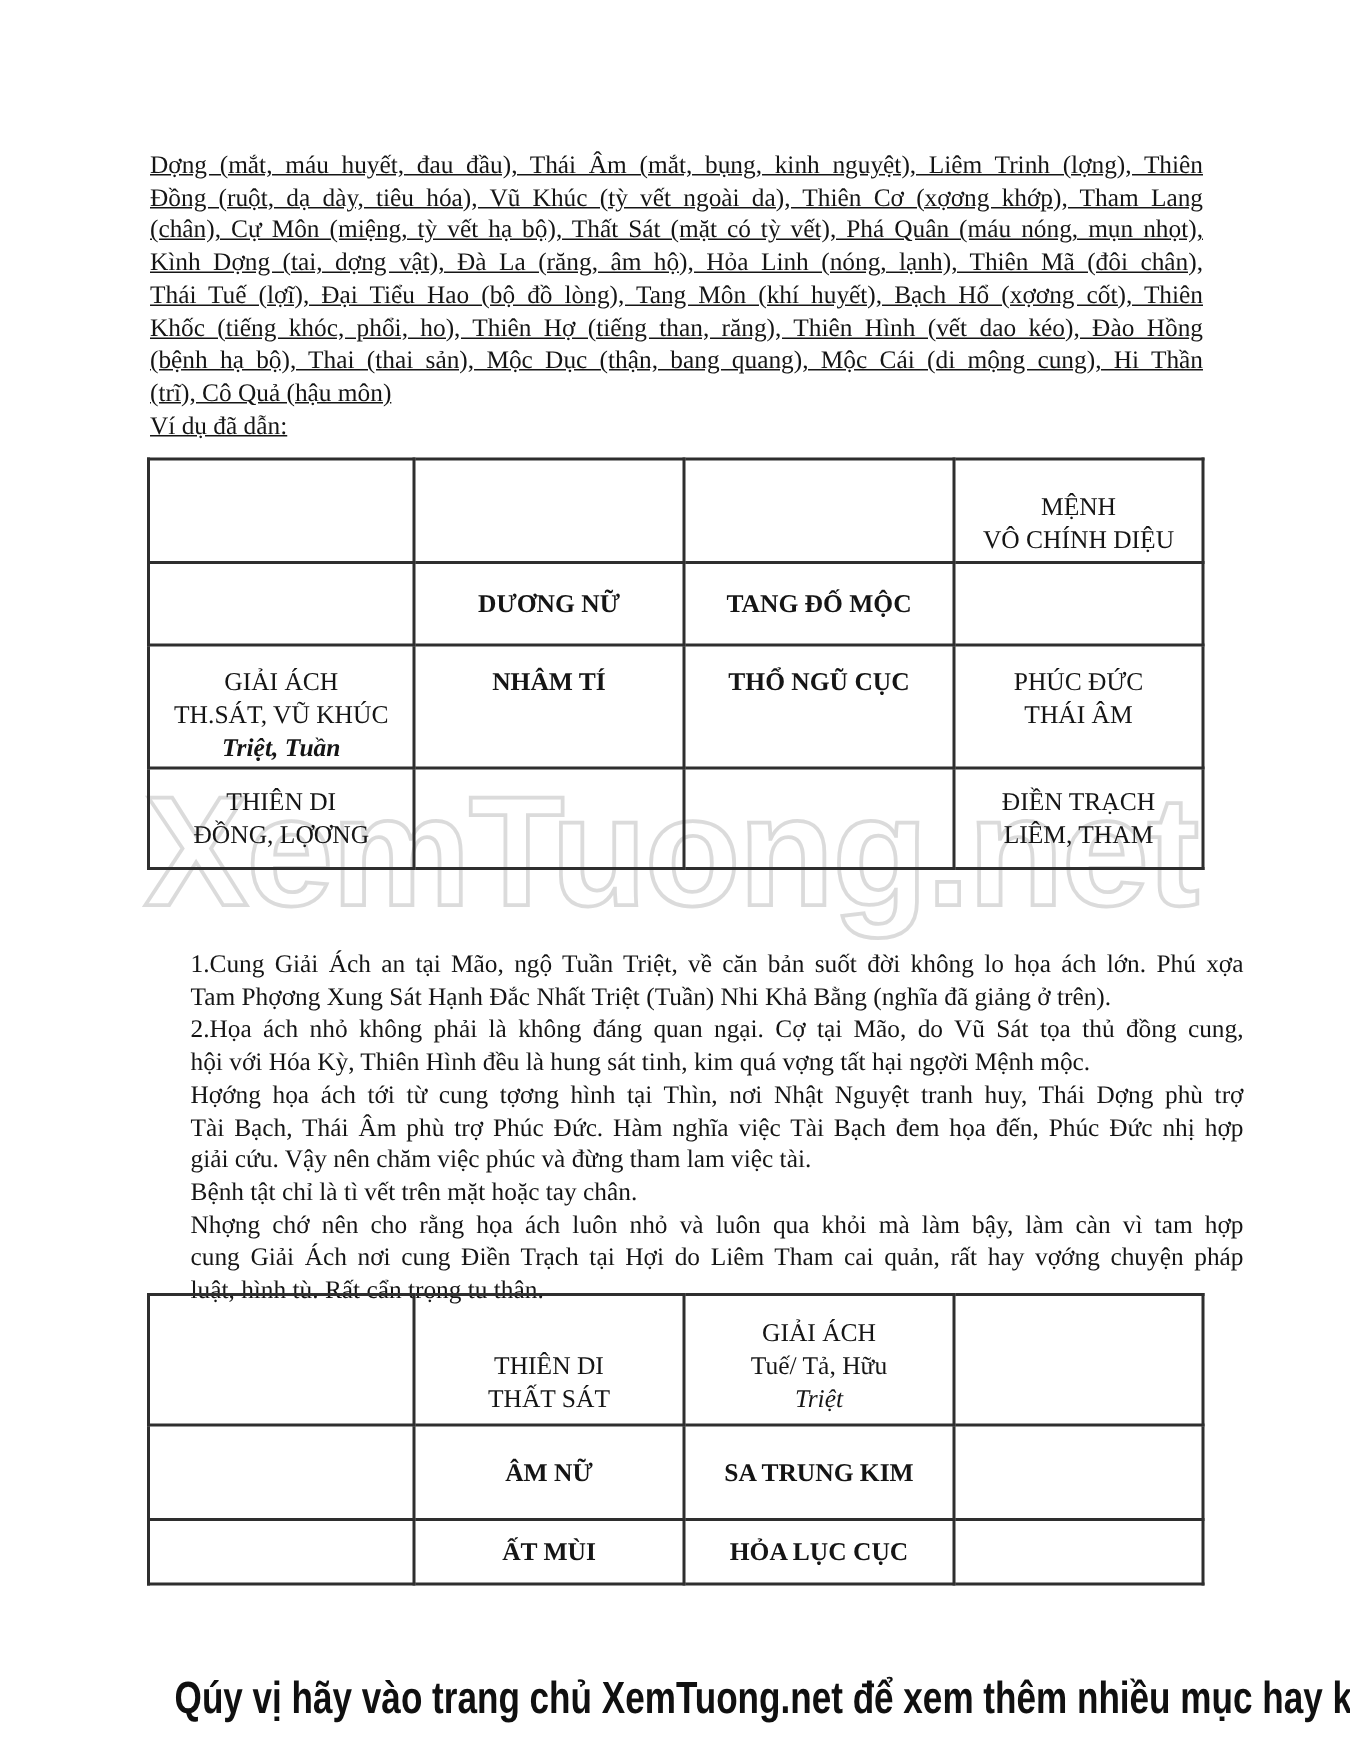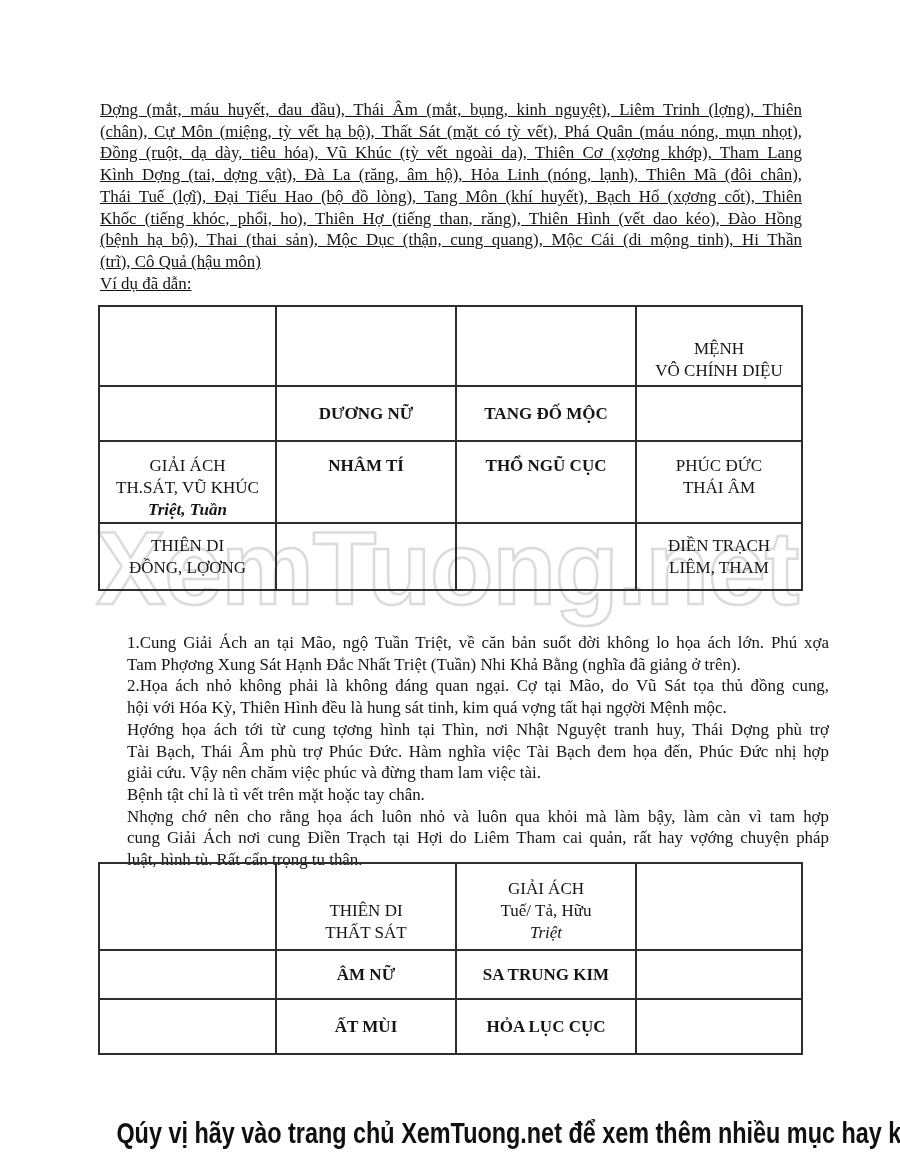--- a/index.html
+++ b/index.html
@@ -27,24 +27,24 @@
     position:absolute; left:98px; z-index:2;
     border-collapse:collapse; table-layout:fixed; width:703px;
     background:transparent;
   }
   .t1 { top:305px; }
   .t2 { top:862px; }
   .tbl td {
     border:2px solid #2e2e2e; text-align:center;
     font-size:17px; line-height:22px; padding:0 4px; box-sizing:border-box;
   }
-  .t1 tr:nth-child(1){ height:80px; } .t1 tr:nth-child(2){ height:55px; }
+  .t1 tr:nth-child(1){ height:69px; } .t1 tr:nth-child(2){ height:55px; }
   .t1 tr:nth-child(3){ height:82px; } .t1 tr:nth-child(4){ height:67px; }
-  .t2 tr:nth-child(1){ height:87px; } .t2 tr:nth-child(2){ height:49px; }
-  .t2 tr:nth-child(3){ height:55px; }
+  .t2 tr:nth-child(1){ height:87px; } .t2 tr:nth-child(2){ height:63px; }
+  .t2 tr:nth-child(3){ height:43px; }
   .t1 tr:nth-child(1) td { vertical-align:bottom; padding-bottom:3px; }
   .t1 tr:nth-child(2) td { vertical-align:middle; }
   .t1 tr:nth-child(3) td { vertical-align:top; padding-top:13px; }
   .t1 tr:nth-child(4) td { vertical-align:middle; }
   .t2 tr:nth-child(1) td { vertical-align:bottom; padding-bottom:5px; }
   .t2 tr:nth-child(2) td, .t2 tr:nth-child(3) td { vertical-align:middle; }
   .b  { font-weight:bold; }
   .i  { font-style:italic; }
   .bi { font-weight:bold; font-style:italic; }
 
@@ -57,26 +57,26 @@
 </style>
 </head>
 <body>
 
 <div class="page">
 
   <div class="wm">XemTuong.net</div>
 
   <div class="sec intro">
     <div class="jl">Dợng (mắt, máu huyết, đau đầu), Thái Âm (mắt, bụng, kinh nguyệt), Liêm Trinh (lợng), Thiên</div>
+    <div class="jl">Đồng (ruột, dạ dày, tiêu hóa), Vũ Khúc (tỳ vết ngoài da), Thiên Cơ (xợơng khớp), Tham Lang</div>
     <div class="jl">(chân), Cự Môn (miệng, tỳ vết hạ bộ), Thất Sát (mặt có tỳ vết), Phá Quân (máu nóng, mụn nhọt),</div>
-    <div class="jl">Đồng (ruột, dạ dày, tiêu hóa), Vũ Khúc (tỳ vết ngoài da), Thiên Cơ (xợơng khớp), Tham Lang</div>
     <div class="jl">Kình Dợng (tai, dợng vật), Đà La (răng, âm hộ), Hỏa Linh (nóng, lạnh), Thiên Mã (đôi chân),</div>
     <div class="jl">Thái Tuế (lợĩ), Đại Tiểu Hao (bộ đồ lòng), Tang Môn (khí huyết), Bạch Hổ (xợơng cốt), Thiên</div>
     <div class="jl">Khốc (tiếng khóc, phổi, ho), Thiên Hợ (tiếng than, răng), Thiên Hình (vết dao kéo), Đào Hồng</div>
-    <div class="jl">(bệnh hạ bộ), Thai (thai sản), Mộc Dục (thận, cung quang), Mộc Cái (di mộng tinh), Hi Thần</div>
+    <div class="jl">(bệnh hạ bộ), Thai (thai sản), Mộc Dục (thận, bang quang), Mộc Cái (di mộng cung), Hi Thần</div>
     <div class="jl-last">(trĩ), Cô Quả (hậu môn)</div>
     <div class="jl-last">Ví dụ đã dẫn:</div>
   </div>
 
   <table class="tbl t1">
     <colgroup>
         <col style="width:177px">
         <col style="width:180px">
         <col style="width:180px">
         <col style="width:166px">

